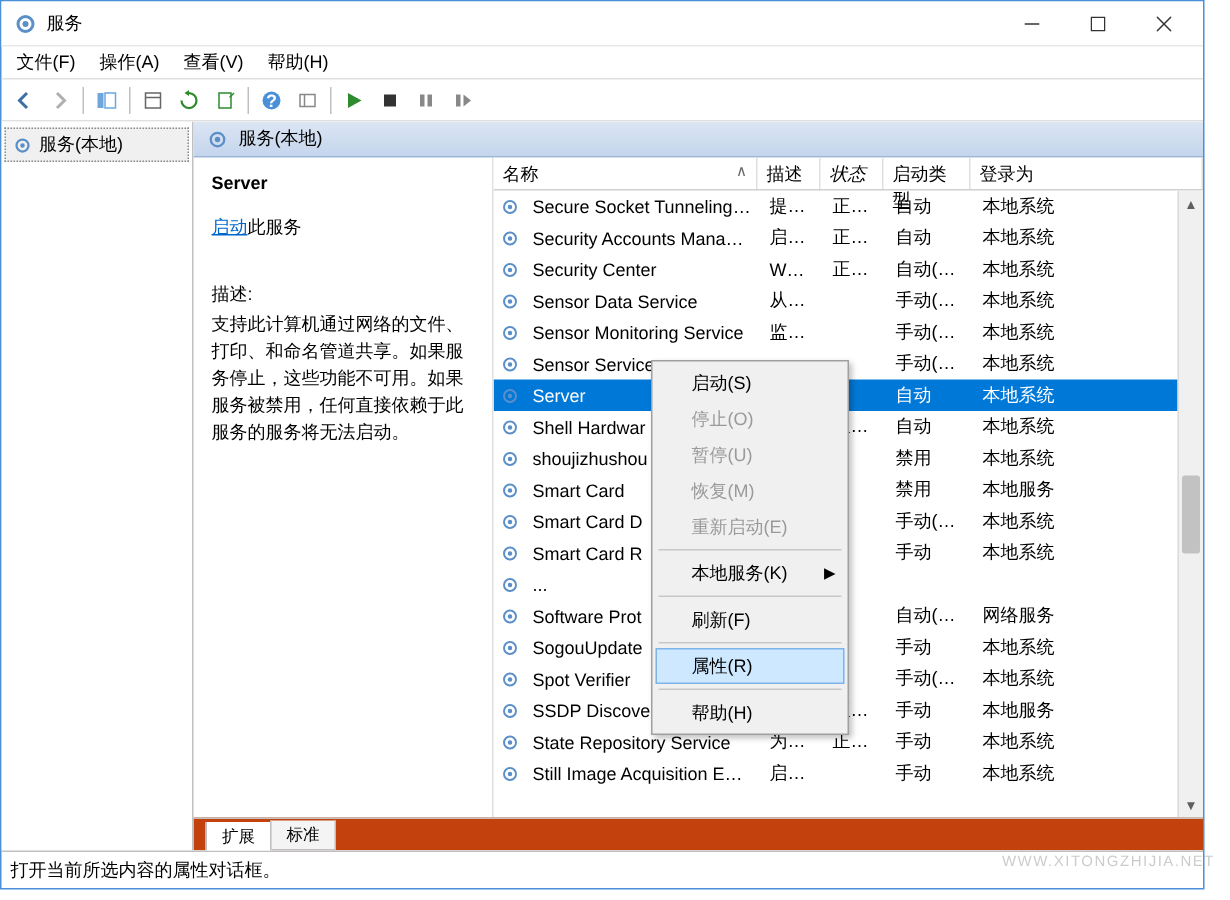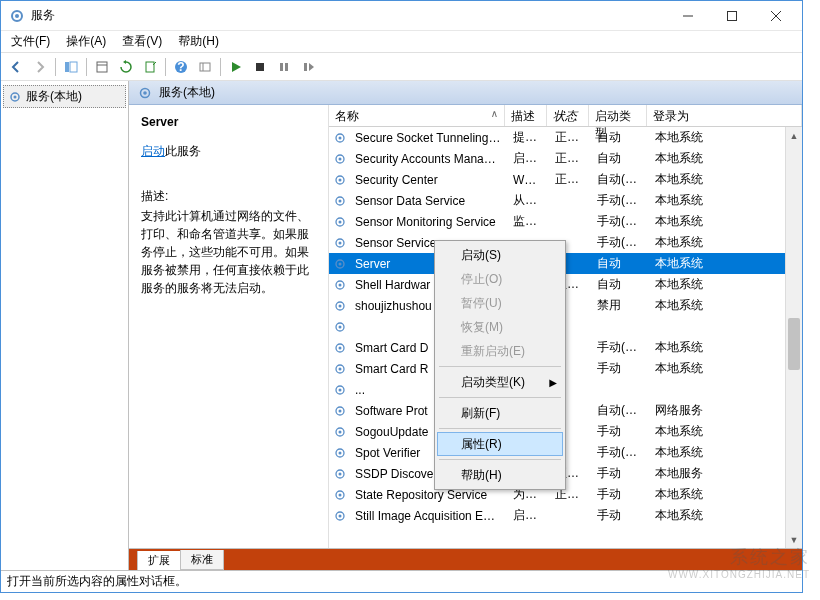--- a/index.html
+++ b/index.html
@@ -41,21 +41,21 @@
 .ctxmenu { position:absolute; left:105px; top:135px; width:132px; background:#f0f0f0; border:1px solid #a0a0a0; box-shadow:2px 2px 4px rgba(0,0,0,0.25); z-index:10; padding:2px; }
 .ctxmenu .ci { height:24px; display:flex; align-items:center; padding:0 18px 0 24px; position:relative; }
 .ctxmenu .ci.dis { color:#9a9a9a; }
 .ctxmenu .ci.hl { background:#cde8ff; border:1px solid #7eb4ea; padding:0 17px 0 23px; }
 .ctxmenu .ci .arr { position:absolute; right:6px; font-size:10px; }
 .ctxmenu .csep { height:1px; background:#c8c8c8; margin:3px 2px; }
 .tabs { height:22px; display:flex; align-items:flex-end; padding-left:8px; border-top:1px solid #c0c0c0; background:#c2410c; }
 .tabs .tab { padding:2px 10px; border:1px solid #c0c0c0; border-top:none; margin-right:-1px; background:#fff; font-size:11px; }
 .tabs .tab.active { background:#fff; border-bottom:1px solid #fff; position:relative; top:1px; }
 .tabs .tab:not(.active) { background:#f4f4f4; }
-.status { height:22px; border-top:1px solid #c0c0c0; display:flex; align-items:flex-end; padding:2px 6px; }
+.status { height:22px; border-top:1px solid #c0c0c0; display:flex; align-items:center; padding:12px 6px; }
 .scrollbar-v { width:17px; background:#f0f0f0; border-left:1px solid #dcdcdc; display:flex; flex-direction:column; }
 .scrollbar-v .sbtn { height:17px; display:flex; align-items:center; justify-content:center; font-size:9px; color:#606060; }
 .scrollbar-v .strack { flex:1; position:relative; }
 .scrollbar-v .sthumb { position:absolute; left:2px; right:2px; top:45%; height:52px; background:#c2c2c2; border-radius:2px; }
 .watermark { position:absolute; right:10px; bottom:20px; opacity:0.30; pointer-events:none; text-align:right; }
 .watermark .wm1 { font-size:18px; letter-spacing:2px; color:#555; }
 .watermark .wm2 { font-size:10px; color:#555; letter-spacing:1px; }
 svg { display:block; }
 </style>
 </head>
@@ -332,20 +332,21 @@
                   <span class="cell c-stype">禁用</span>
                   <span class="cell c-logon">本地系统</span>
                 </div>
                 <div class="row">
                   <span class="ricon">
                     <svg width="14" height="14">
                       <circle cx="7" cy="7" r="4" fill="none" stroke="#5a8fc8" stroke-width="1.3"></circle>
                       <circle cx="7" cy="7" r="1.5" fill="#5a8fc8"></circle>
                     </svg>
                   </span>
+                  <span class="cell c-name">Smart Card</span>
                   <span class="cell c-desc"></span>
                   <span class="cell c-stat"></span>
                   <span class="cell c-stype">禁用</span>
                   <span class="cell c-logon">本地服务</span>
                 </div>
                 <div class="row">
                   <span class="ricon">
                     <svg width="14" height="14">
                       <circle cx="7" cy="7" r="4" fill="none" stroke="#5a8fc8" stroke-width="1.3"></circle>
                       <circle cx="7" cy="7" r="1.5" fill="#5a8fc8"></circle>
@@ -471,21 +472,21 @@
           </div>
 
           <div class="ctxmenu">
             <div class="ci">启动(S)</div>
             <div class="ci dis">停止(O)</div>
             <div class="ci dis">暂停(U)</div>
             <div class="ci dis">恢复(M)</div>
             <div class="ci dis">重新启动(E)</div>
             <div class="csep"></div>
             <div class="ci">
-                <span>启动类型(K)</span>
+                <span>本地服务(K)</span>
                 <span class="arr">▶</span>
               </div>
             <div class="csep"></div>
             <div class="ci">刷新(F)</div>
             <div class="csep"></div>
             <div class="ci hl">属性(R)</div>
             <div class="csep"></div>
             <div class="ci">帮助(H)</div>
           </div>
         </div>
@@ -497,15 +498,14 @@
       </div>
     </div>
   </div>
 
   <div class="status">
     <span>打开当前所选内容的属性对话框。</span>
   </div>
 </div>
 
 <div class="watermark">
-  <div class="wm1">系统之家</div>
   <div class="wm2">WWW.XITONGZHIJIA.NET</div>
 </div>
 
 </body></html>

